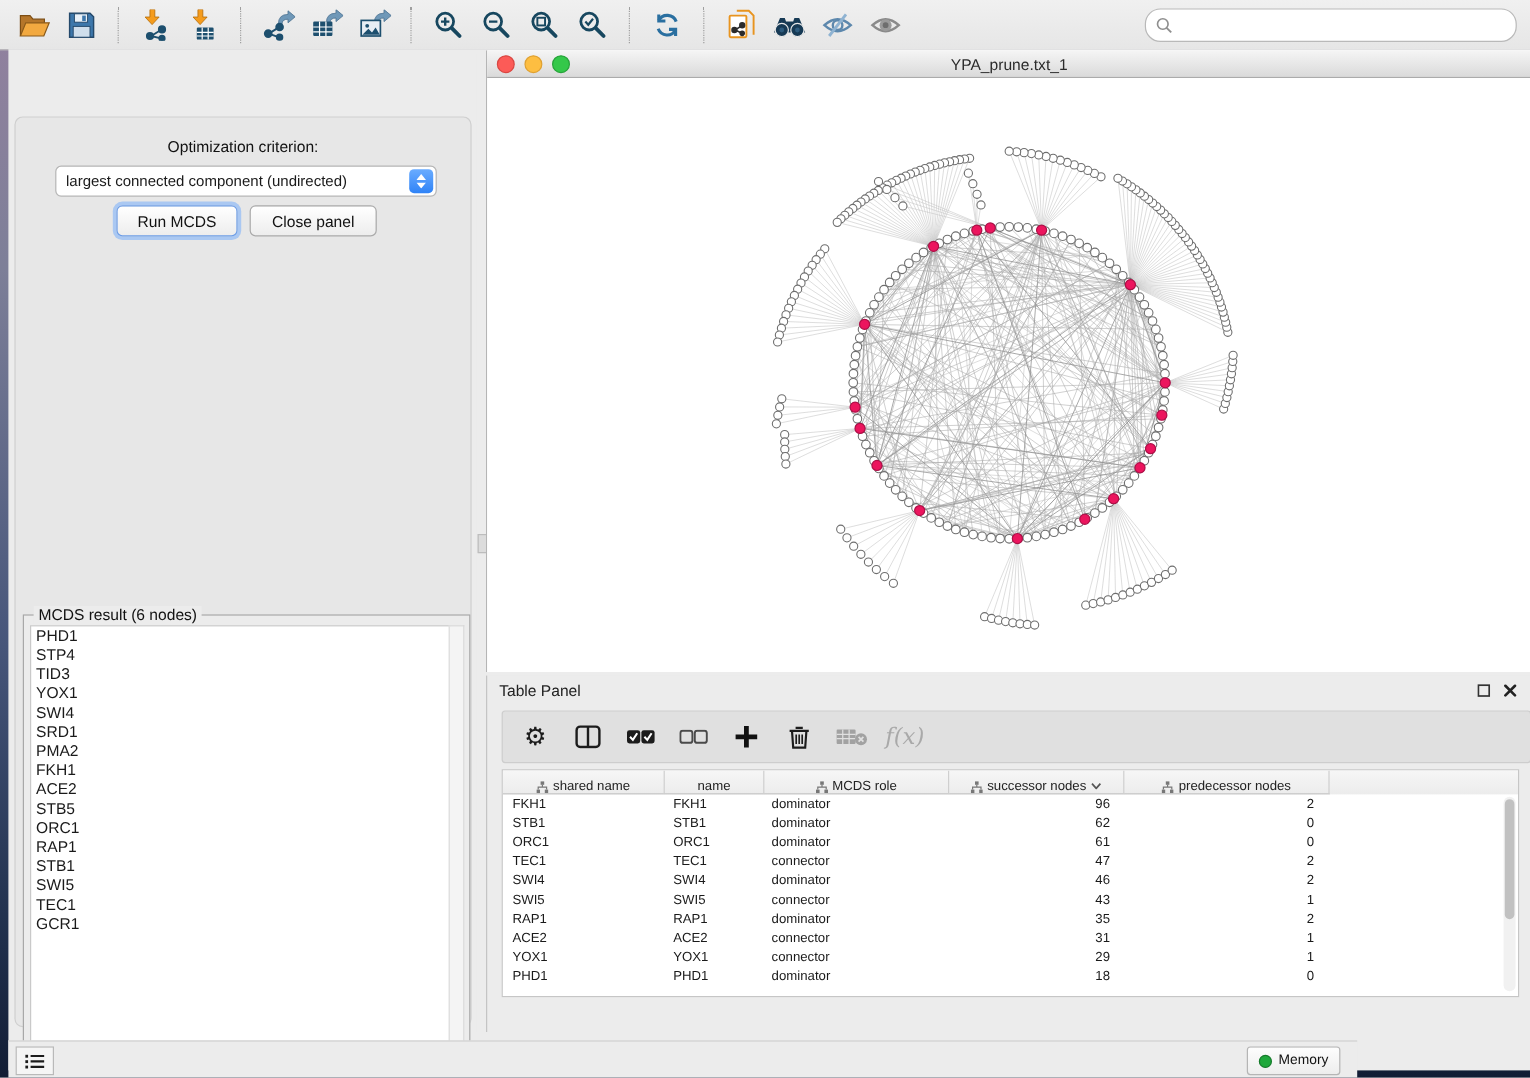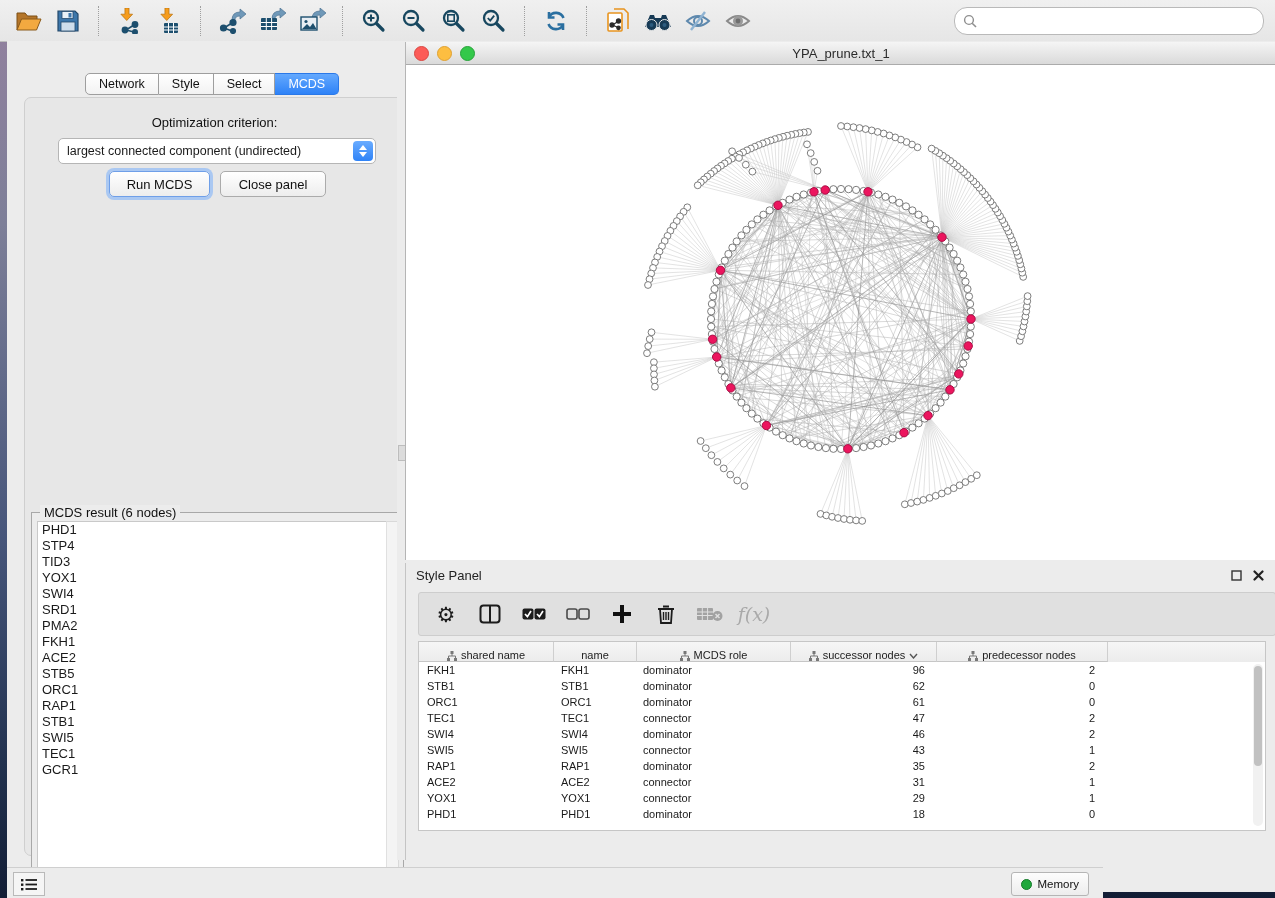--- a/index.html
+++ b/index.html
@@ -23,21 +23,21 @@
   #control-panel{left:8px;top:45px;width:389px;height:815px;background:#ececec;}
   .panel-titlebar{height:24px;display:flex;align-items:center;font-size:13px;color:#222;padding:0 6px;}
   .panel-titlebar .spacer{flex:1;}
   .win-mini-btn{width:16px;height:16px;display:flex;align-items:center;justify-content:center;margin-left:6px;}
   #cp-tabs{position:absolute;left:77px;top:28px;display:flex;height:22px;}
   .cp-tab{border:1px solid #9e9e9e;border-left:none;background:linear-gradient(#ffffff,#f2f2f2);
           font-size:12.5px;display:flex;align-items:center;justify-content:center;padding:0 13px;color:#111;}
   .cp-tab:first-child{border-left:1px solid #9e9e9e;border-radius:5px 0 0 5px;}
   .cp-tab:last-child{border-radius:0 5px 5px 0;}
   .cp-tab.active{background:linear-gradient(#64a9fe,#2e82f7);border-color:#2a78e8;color:#fff;}
-  #cp-content{position:absolute;left:16px;top:52px;width:379px;height:757px;background:#e7e7e7;
+  #cp-content{position:absolute;left:4px;top:52px;width:379px;height:757px;background:#e7e7e7;
               border:1px solid #cfcfcf;border-radius:7px;}
   #opt-label{position:absolute;left:0;top:17px;width:100%;text-align:center;font-size:13px;color:#111;}
   #opt-select{position:absolute;left:33px;top:40px;width:316px;height:24px;background:#fff;
               border:1px solid #b5b5b5;border-radius:5px;display:flex;align-items:center;font-size:12.5px;}
   #opt-select .sel-text{flex:1;padding:0 8px;white-space:nowrap;overflow:hidden;}
   #opt-select .sel-btn{width:20px;height:20px;margin-right:2px;border-radius:4px;
               background:linear-gradient(#6aacff,#2f83f7);display:flex;flex-direction:column;
               align-items:center;justify-content:center;gap:2px;}
   .push-btn{position:absolute;height:24px;background:linear-gradient(#ffffff,#ededed);
             border:1px solid #ababab;border-radius:5px;font-size:13px;color:#111;
@@ -80,21 +80,21 @@
   .td.num{text-align:right;}
   #tp-scroll{position:absolute;right:2px;top:22px;width:10px;height:162px;background:#f1f1f1;border-radius:5px;}
   #tp-thumb{position:absolute;left:0.5px;top:2px;width:8px;height:100px;background:#c1c1c1;border-radius:4px;}
   #tp-tabs{position:absolute;left:0;right:0;top:271px;display:flex;justify-content:center;}
   .tp-tab{border:1px solid #c2c2c2;border-left:none;background:#fff;font-size:12px;height:20px;
           display:flex;align-items:center;padding:0 12px;color:#111;}
   .tp-tab:first-child{border-left:1px solid #c2c2c2;border-radius:5px 0 0 5px;}
   .tp-tab:last-child{border-radius:0 5px 5px 0;}
   .tp-tab.active{background:linear-gradient(#64a9fe,#2e82f7);border-color:#2a78e8;color:#fff;}
   
-  #status-bar{left:7px;top:867px;width:1096px;height:31px;background:#ececec;border-top:1px solid #cfcfcf;}
+  #status-bar{left:7px;top:867px;width:1096px;height:31px;background:#ececec;border-top:1px solid #cfcfcf;padding-left:28px;}
   #list-btn{position:absolute;left:6px;top:4px;width:30px;height:22px;background:#f5f5f5;
             border:1px solid #b9b9b9;display:flex;align-items:center;justify-content:center;}
   #memory-btn{position:absolute;right:14px;top:4px;height:22px;background:linear-gradient(#fdfdfd,#ededed);
               border:1px solid #b5b5b5;border-radius:3px;display:flex;align-items:center;gap:5px;
               padding:0 9px;font-size:11.5px;color:#111;}
   #memory-dot{width:9px;height:9px;border-radius:50%;background:#1fa83c;border:1px solid #157a2a;}
 </style>
 </head>
 <body>
 
@@ -268,26 +268,20 @@
       <circle cx="6" cy="6" r="4.4" fill="none" stroke="#8f8f8f" stroke-width="1.4"></circle>
       <line x1="9.2" y1="9.2" x2="13" y2="13" stroke="#8f8f8f" stroke-width="1.6"></line>
     </svg>
     <input type="text" placeholder="" style="">
   </div>
 </div>
 
 <div id="app-bg" class="abs"></div>
 
 <div id="control-panel" class="abs">
-  <div id="cp-tabs">
-      <div class="cp-tab">Network</div>
-      <div class="cp-tab">Style</div>
-      <div class="cp-tab">Select</div>
-      <div class="cp-tab active">MCDS</div>
-    </div>
   <div id="cp-content">
     <div id="opt-label">Optimization criterion:</div>
     <div id="opt-select">
       <span class="sel-text">largest connected component (undirected)</span>
       <span class="sel-btn">
         <svg width="8" height="5" viewBox="0 0 8 5">
             <path d="M0 5 L4 0 L8 5 Z" fill="#fff"></path>
           </svg>
         <svg width="8" height="5" viewBox="0 0 8 5">
             <path d="M0 0 L4 5 L8 0 Z" fill="#fff"></path>
@@ -1085,21 +1079,21 @@
         <circle cx="360.4" cy="360.5" r="4.2" fill="#ec155e" stroke="#ad0f47" stroke-width="1"></circle>
         <circle cx="498.0" cy="367.7" r="4.2" fill="#ec155e" stroke="#ad0f47" stroke-width="1"></circle>
         <circle cx="522.0" cy="350.6" r="4.2" fill="#ec155e" stroke="#ad0f47" stroke-width="1"></circle>
         <circle cx="441.8" cy="383.8" r="4.2" fill="#ec155e" stroke="#ad0f47" stroke-width="1"></circle>
       </svg>
   </div>
 </div>
 
 <div id="table-panel" class="abs">
   <div class="panel-titlebar" style="padding:0 10px;">
-    <span>Style Panel</span>
+    <span>Table Panel</span>
     <span class="spacer"></span>
     <span class="win-mini-btn">
       <svg width="11" height="11" viewBox="0 0 11 11">
           <rect x="1" y="1" width="9" height="9" fill="none" stroke="#333" stroke-width="1.4"></rect>
         </svg>
     </span>
     <span class="win-mini-btn">
       <svg width="11" height="11" viewBox="0 0 11 11">
           <path d="M1.5 1.5 L9.5 9.5 M9.5 1.5 L1.5 9.5" stroke="#222" stroke-width="2.2" stroke-linecap="round"></path>
         </svg>

